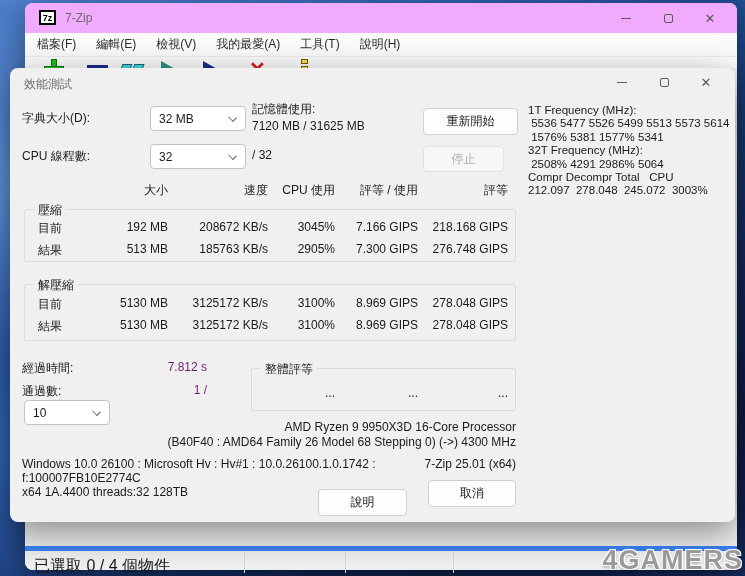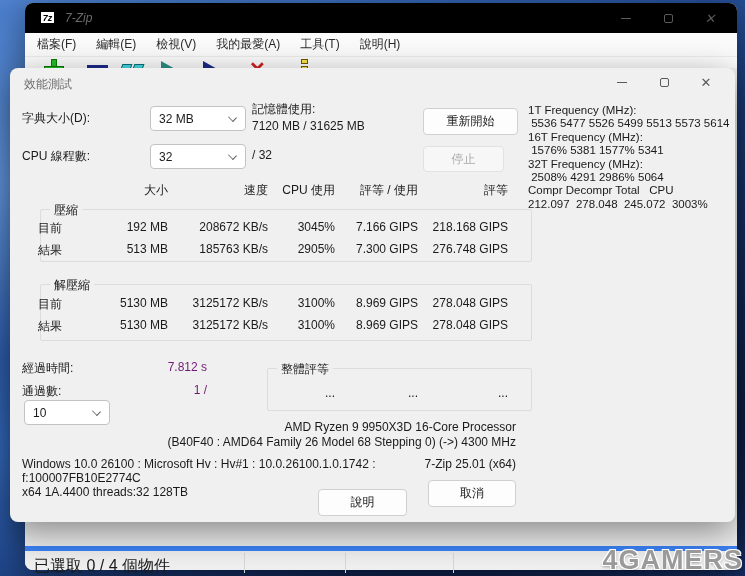--- a/index.html
+++ b/index.html
@@ -9,21 +9,21 @@
     position:relative;
     background:
       radial-gradient(90% 55% at 6% 32%, rgba(110,165,235,.85), rgba(45,95,185,.3) 55%, transparent 72%),
       radial-gradient(70% 45% at -5% 78%, rgba(60,120,210,.75), transparent 60%),
       radial-gradient(60% 40% at 100% 100%, rgba(30,60,130,.6), transparent 70%),
       linear-gradient(150deg, #5b8ed6 0%, #3566b4 22%, #1e4488 50%, #102452 78%, #0a1634 100%);
   }
   .win { position:absolute; background:#f0f0f0; border-radius:8px; box-shadow:0 10px 36px rgba(0,0,0,.45); }
   
   #main-window { left:25px; top:3px; width:712px; height:567px; }
-  .titlebar { position:relative; height:30px; background:#000000; border-radius:8px 8px 0 0;font-style:italic; }
+  .titlebar { position:relative; height:30px; background:#f0abfc; border-radius:8px 8px 0 0; }
   .titlebar .app-icon {
     position:absolute; left:14px; top:7px; width:17px; height:15px;
     background:#fff; border:2px solid #000; font-weight:bold; font-size:9px;
     display:flex; align-items:center; justify-content:center; color:#000;
   }
   .titlebar .title-text { position:absolute; left:40px; top:8px; font-size:12px; color:#6b6b6b; }
   .caption-btns { position:absolute; right:6px; top:0; height:100%; display:flex; }
   .cap-btn { width:42px; height:100%; display:flex; align-items:center; justify-content:center; color:#5a5a5a; }
   .glyph-min { width:10px; height:1px; background:#5a5a5a; display:block; }
   .glyph-max { width:9px; height:9px; border:1px solid #5a5a5a; border-radius:2px; display:block; }
@@ -71,21 +71,21 @@
     font-family:"Liberation Sans", sans-serif;
   }
   .btn.disabled { background:#f7f7f7; border-color:#e2e2e2; color:#ababab; }
   .freq-panel { position:absolute; left:518px; top:36px; width:205px; font-size:11.5px; color:#1a1a1a; }
   .freq-panel div { white-space:pre; line-height:13.4px; }
   .trow { position:absolute; left:18px; width:480px; display:flex; font-size:12px; color:#1a1a1a; }
   .tc { text-align:right; }
   .tc0 { width:68px; text-align:left; padding-left:10px; }
   .tc1 { width:72px; } .tc2 { width:100px; } .tc3 { width:67px; } .tc4 { width:83px; } .tc5 { width:90px; }
   .thead { color:#1a1a1a; }
-  .groupbox { position:absolute; border:1px solid #dcdcdc; border-radius:2px;margin-left:16px; }
+  .groupbox { position:absolute; border:1px solid #dcdcdc; border-radius:2px; }
   .gb-label { position:absolute; top:-8px; left:9px; background:#f0f0f0; padding:0 4px; font-size:12px; color:#1a1a1a; }
   .rvalue { position:absolute; font-size:12px; color:#701a75; text-align:right; }
   .info-line { position:absolute; font-size:12px; color:#1a1a1a; white-space:pre; }
   .right-align { text-align:right; }
   .dots-row { position:absolute; left:241px; top:318px; width:257px; display:flex; font-size:12px; color:#1a1a1a; }
   .dc1 { width:84px; text-align:right; } .dc2 { width:83px; text-align:right; } .dc3 { width:90px; text-align:right; }
   
   #watermark {
     position:absolute; right:2px; top:545px; z-index:50;
     font-size:27px; font-weight:800; letter-spacing:1px; color:#9a9a9a;
@@ -179,21 +179,20 @@
     <span>32</span>
     <span class="chev"></span>
   </div>
   <span class="label" style="left:242px; top:80px">/ 32</span>
   <div class="btn" style="left:413px; top:40px; width:95px; height:27px">重新開始</div>
   <div class="btn disabled" style="left:413px; top:78px; width:81px; height:26px">停止</div>
 
   <div class="freq-panel">
     <div>1T Frequency (MHz):</div>
     <div> 5536 5477 5526 5499 5513 5573 5614</div>
-    <div>16T Frequency (MHz):</div>
     <div> 1576% 5381 1577% 5341</div>
     <div>32T Frequency (MHz):</div>
     <div> 2508% 4291 2986% 5064</div>
     <div>Compr Decompr Total   CPU</div>
     <div>212.097  278.048  245.072  3003%</div>
   </div>
 
   <div class="trow thead" style="top:114px">
     <span class="tc tc0"></span>
     <span class="tc tc1">大小</span>

